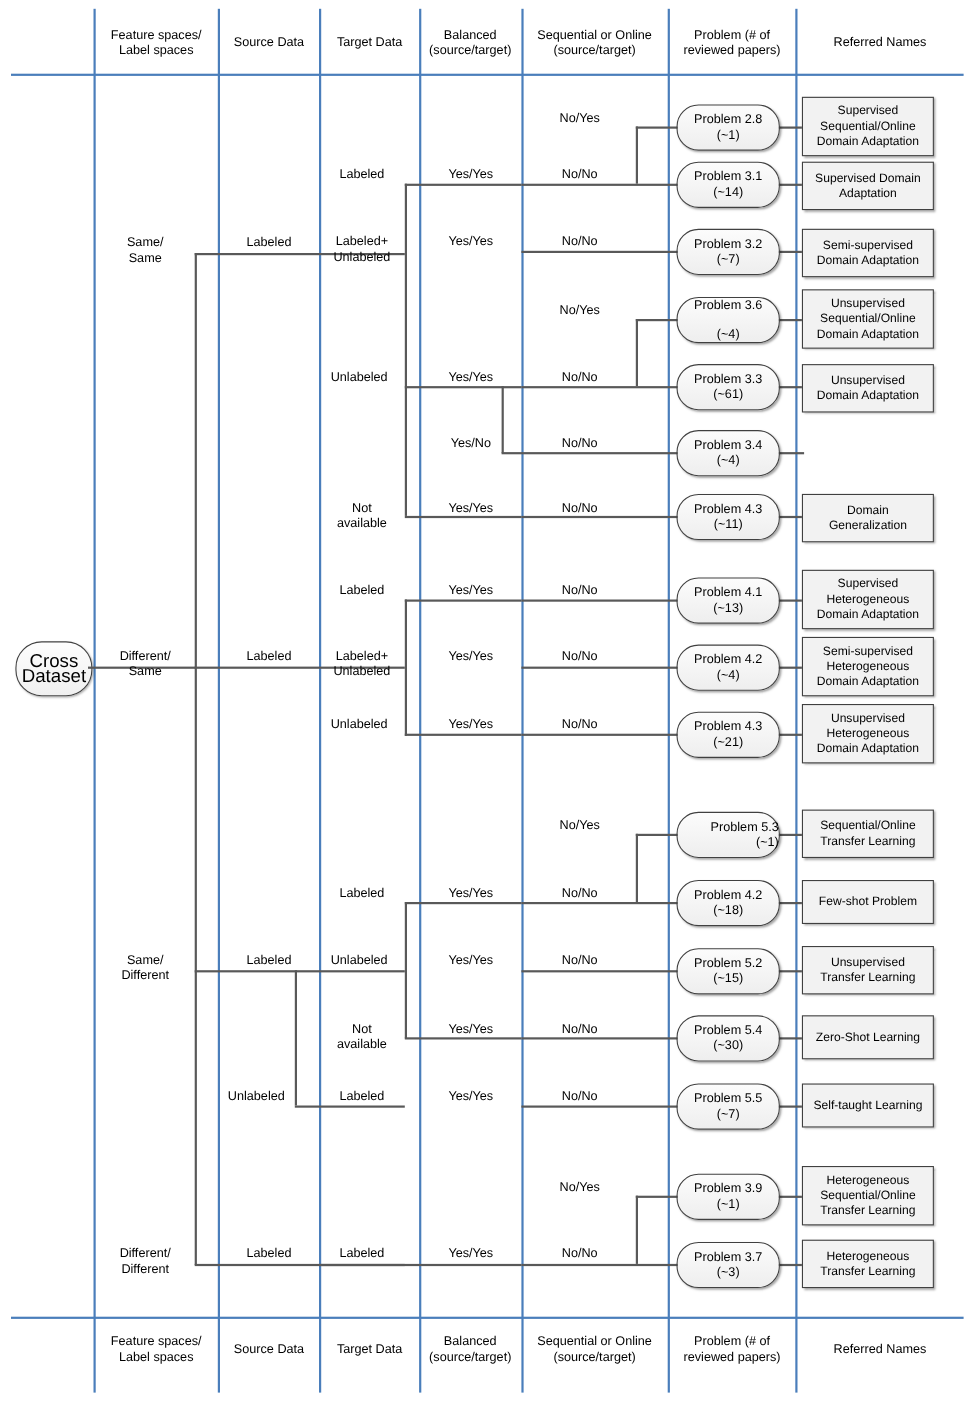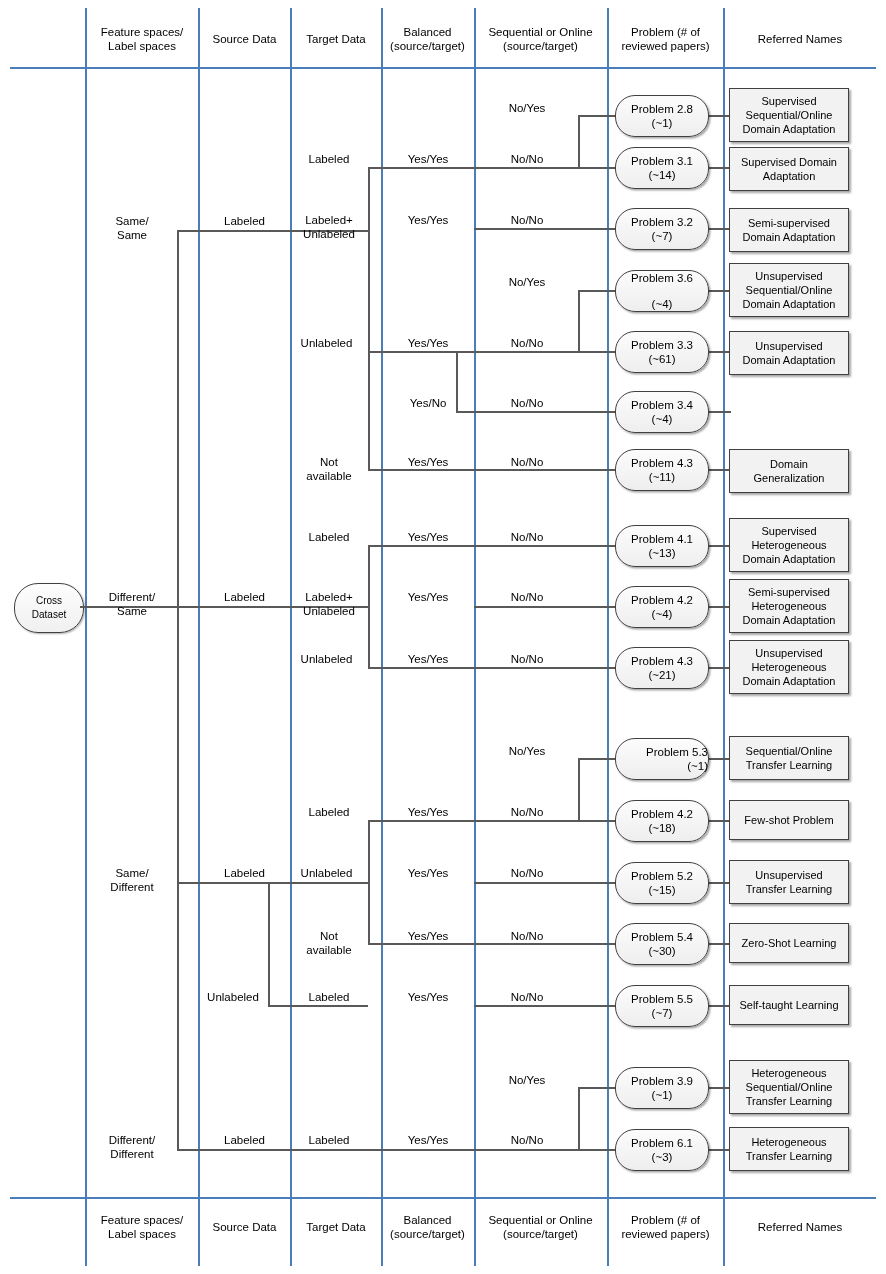--- a/index.html
+++ b/index.html
@@ -19,21 +19,21 @@
   .vline{position:absolute;width:2px;background:#595959;}
 
   
   .blabel{position:absolute;text-align:center;font-size:11.5px;line-height:14px;
           color:#000;background:transparent;white-space:pre-line;}
 
   
   .rootnode{position:absolute;border:1.5px solid #404040;border-radius:24px;
             background:linear-gradient(180deg,#fdfdfd 0%,#f0f0f0 100%);
             display:flex;align-items:center;justify-content:center;text-align:center;
-            font-size:10px;line-height:14px;box-shadow:1px 1px 2px rgba(0,0,0,.32);}
+            font-size:17px;line-height:14px;box-shadow:1px 1px 2px rgba(0,0,0,.32);}
 
   
   .pnode{position:absolute;width:92px;height:40px;border:1.5px solid #404040;
          border-radius:20px;background:linear-gradient(180deg,#fcfcfc 0%,#eeeeee 100%);
          display:flex;flex-direction:column;align-items:center;justify-content:center;
          text-align:center;font-size:11.5px;line-height:14px;
          box-shadow:1.5px 1.5px 2px rgba(0,0,0,.35);}
 
   
   .nbox{position:absolute;left:729px;width:120px;border:1.5px solid #404040;
@@ -280,21 +280,21 @@
     </div>
   <div class="pnode" style="left:615px;top:985px;">
     <span>Problem 5.5</span>
     <span>(~7)</span>
     </div>
   <div class="pnode" style="left:615px;top:1067px;">
     <span>Problem 3.9</span>
     <span>(~1)</span>
     </div>
   <div class="pnode" style="left:615px;top:1129px;">
-    <span>Problem 6.1</span>
+    <span>Problem 3.7</span>
     <span>(~3)</span>
     </div>
 
   <div class="nbox" style="top:88px;height:54px;white-space:pre-line;">Supervised
 Sequential/Online
 Domain Adaptation</div>
   <div class="nbox" style="top:147px;height:44px;white-space:pre-line;">Supervised Domain
 Adaptation</div>
   <div class="nbox" style="top:208px;height:44px;white-space:pre-line;">Semi-supervised
 Domain Adaptation</div>

